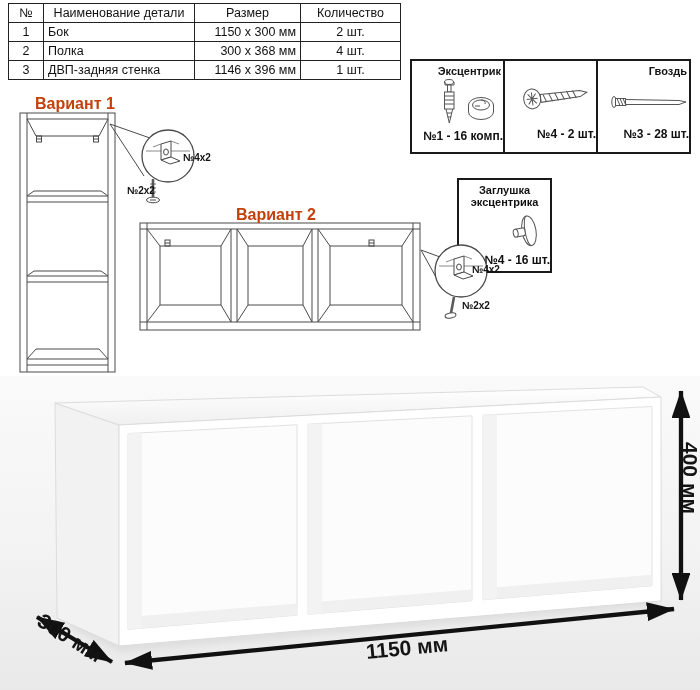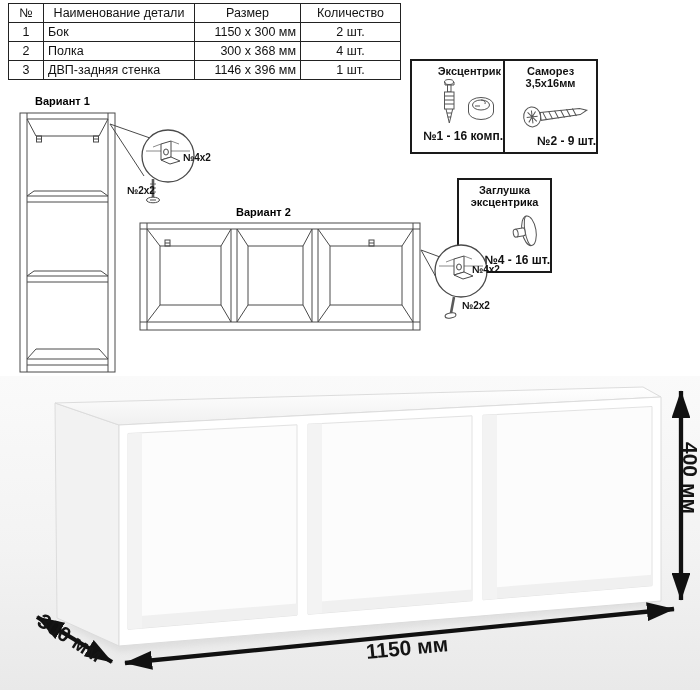--- a/index.html
+++ b/index.html
@@ -24,21 +24,21 @@
   .hw-cell{box-sizing:border-box;width:95px;height:95px;border:2px solid #1a1a1a;
            background:#fff;display:flex;flex-direction:column;align-items:flex-end;
            text-align:center;margin-top:26px;}
   .hw-cell + .hw-cell{margin-left:-2px;}
   .hw-title{font-weight:700;font-size:11px;line-height:1.12;padding:4px 2px 0 2px;}
   .hw-icon{flex:1;display:flex;align-items:center;justify-content:center;}
   .hw-count{font-weight:700;font-size:12px;padding-bottom:11px;white-space:nowrap;}
 
   
   .lineart{position:absolute;left:0;top:90px;}
-  .v-label{position:absolute;font-weight:700;font-size:11px;color:#000000;white-space:nowrap;}
+  .v-label{position:absolute;font-weight:700;font-size:16px;color:#c2410c;white-space:nowrap;}
   .callout-label{position:absolute;font-weight:700;font-size:10px;color:#111;white-space:nowrap;}
 
   
   .render{position:absolute;left:0;top:376px;width:700px;height:314px;
           background:linear-gradient(180deg,#fafafa 0%,#f3f3f3 55%,#e9e9e9 100%);}
   .render svg{position:absolute;left:0;top:0;}
   .dim{position:absolute;font-weight:700;font-size:21px;color:#141414;white-space:nowrap;}
   .dim-w{left:352px;top:260px;width:110px;text-align:center;transform:rotate(-5.5deg);}
   .dim-d{left:30px;top:250px;width:80px;text-align:center;transform:rotate(32deg);}
   .dim-h{left:652px;top:90px;width:76px;text-align:center;transform:rotate(90deg);}
@@ -96,34 +96,45 @@
             <ellipse cx="56" cy="28" rx="12.5" ry="7.5" fill="#fff"></ellipse>
             <path d="M43.5,28 v7 a12.5,7.5 0 0 0 25,0 v-7" fill="#fff"></path>
             <ellipse cx="56" cy="28" rx="8.5" ry="5"></ellipse>
             <path d="M56,23 a4,3 0 0 1 4,4 M50,29 h5"></path>
           </svg>
         </div>
         <div class="hw-count">№1 - 16 комп.</div>
       </div>
 
       <div class="hw-cell">
-        <div class="hw-title">Саморез 3,5х16мм</div>
         <div class="hw-icon">
           <svg width="80" height="44" viewBox="0 0 80 44" fill="none" stroke="#555" stroke-width="1">
             <g transform="rotate(-7 40 24)">
               <ellipse cx="16" cy="24" rx="8.5" ry="10" fill="#fff"></ellipse>
               <path d="M12,19 l8,10 M20,19 l-8,10 M16,17.5 v13 M10.5,24 h11"></path>
               <path d="M24.5,20.5 L64,21.5 L71,24 L64,27.5 L24.5,28.5 Z" fill="#fff"></path>
               <path d="M27,20.5 l3,8 m3-8 l3,8 m3-8 l3,8 m3-8 l3,8 m3-8 l3,8 m3-8 l3,8"></path>
             </g>
           </svg>
         </div>
-        <div class="hw-count">№2 - 9 шт.</div>
-      </div>
-
+        <div class="hw-count">№4 - 2 шт.</div>
+      </div>
+
+      <div class="hw-cell">
+        <div class="hw-title">Гвоздь</div>
+        <div class="hw-icon">
+          <svg width="82" height="24" viewBox="0 0 82 24" fill="none" stroke="#555" stroke-width="1">
+            <ellipse cx="7" cy="12" rx="2.2" ry="5.5" fill="#fff"></ellipse>
+            <rect x="8.5" y="8.5" width="10" height="7" fill="#fff"></rect>
+            <path d="M10,8.5 l3,7 m0,-7 l3,7 m0,-7 l3,7"></path>
+            <path d="M18.5,9.5 L72,10.5 L79,12 L72,14.5 L18.5,14.5 Z" fill="#fff"></path>
+          </svg>
+        </div>
+        <div class="hw-count">№3 - 28 шт.</div>
+      </div>
     </div>
 
     <div class="hw-row hw-row-bottom">
 
 
       <div class="hw-cell">
         <div class="hw-title">Заглушка эксцентрика</div>
         <div class="hw-icon">
           <svg width="52" height="44" viewBox="0 0 52 44" fill="none" stroke="#555" stroke-width="1">
             <g transform="rotate(-10 30 22)">

